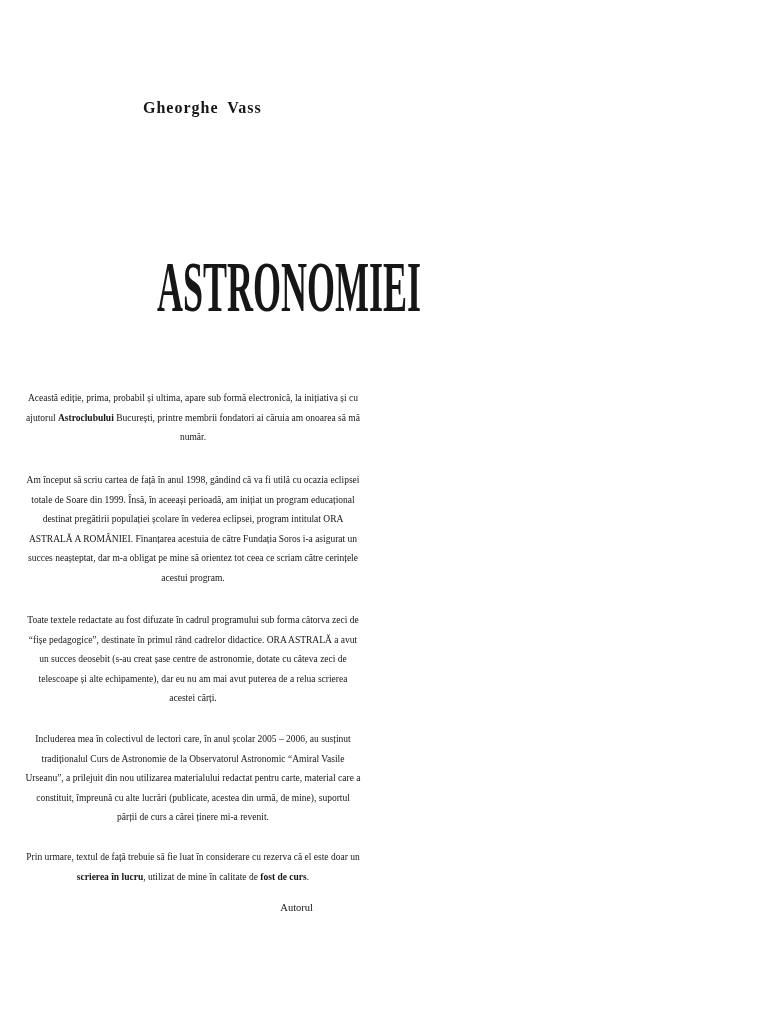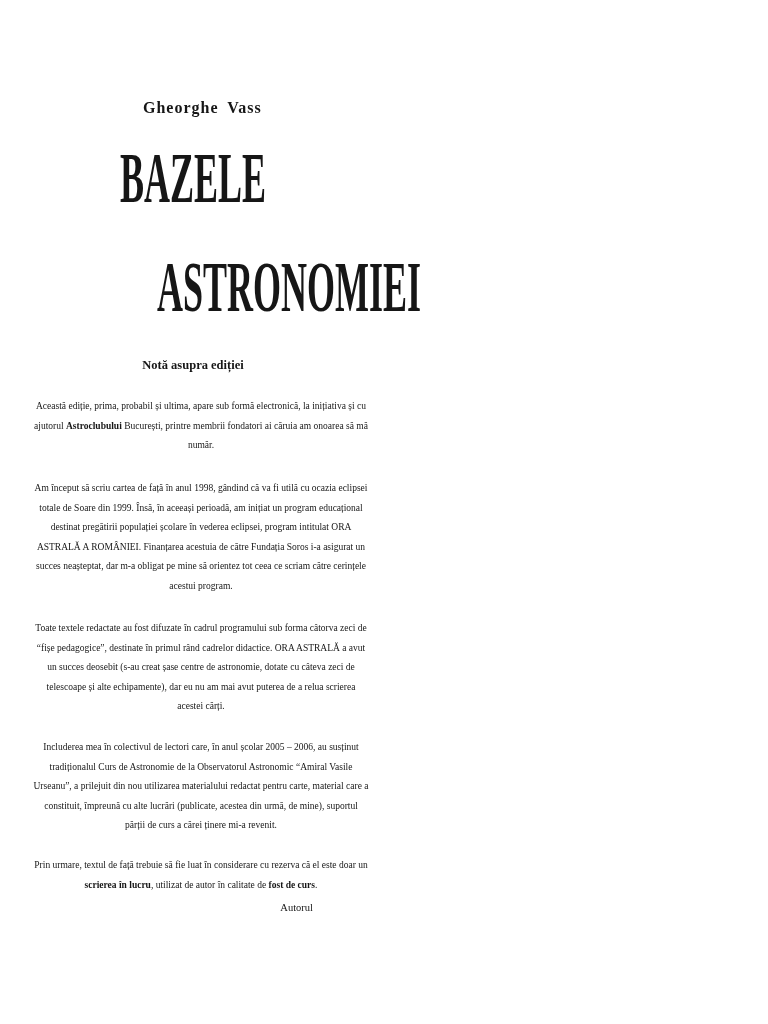--- a/index.html
+++ b/index.html
@@ -55,21 +55,21 @@
     left: 25px;
     width: 336px;
     text-align: center;
     font-size: 12.5px;
     font-weight: bold;
   }
   .para {
     position: absolute;
     left: 25px;
     width: 336px;
-    margin: 8px;
+    margin: 0;
     text-align: center;
     font-size: 9.5px;
     line-height: 19.6px;
   }
   .para-1 { top: 389px; }
   .para-2 { top: 471px; }
   .para-3 { top: 611px; }
   .para-4 { top: 730px; }
   .para-5 { top: 848px; }
   .signature {
@@ -86,35 +86,31 @@
   .run-bold { font-weight: bold; }
   .run-italic { }
 </style>
 </head>
 <body>
 
 <div class="page">
 
   <div class="author-line">Gheorghe  Vass</div>
 
-  <div class="title-line title-line-1">
-    <span class="title-inner">BAZELE</span>
-  </div>
 
   <div class="title-line title-line-2">
     <span class="title-inner">ASTRONOMIEI</span>
   </div>
 
-  <div class="note-heading">Notă asupra ediției</div>
 
   <p class="para para-1"><span>Această ediție, prima, probabil și ultima, apare sub formă electronică, la inițiativa și cu ajutorul </span><span class="run-bold">Astroclubului</span><span> București, printre membrii fondatori ai căruia am onoarea să mă număr.</span></p>
 
   <p class="para para-2"><span>Am început să scriu cartea de față în anul 1998, gândind că va fi utilă cu ocazia eclipsei totale de Soare din 1999. Însă, în aceeași perioadă, am inițiat un program educațional destinat pregătirii populației școlare în vederea eclipsei, program intitulat ORA ASTRALĂ A ROMÂNIEI. Finanțarea acestuia de către Fundația Soros i-a asigurat un succes neașteptat, dar m-a obligat pe mine să orientez tot ceea ce scriam către cerințele acestui program.</span></p>
 
   <p class="para para-3"><span>Toate textele redactate au fost difuzate în cadrul programului sub forma câtorva zeci de “fișe pedagogice”, destinate în primul rând cadrelor didactice. ORA ASTRALĂ a avut un succes deosebit  (s-au creat șase centre de astronomie, dotate cu câteva zeci de telescoape și alte echipamente), dar eu nu am mai avut puterea de a relua scrierea </span><span class="run-italic">acestei</span><span> cărți.</span></p>
 
   <p class="para para-4"><span>Includerea mea în colectivul de lectori care, în anul școlar 2005 – 2006, au susținut tradiționalul Curs de Astronomie de la Observatorul Astronomic “Amiral Vasile Urseanu”, a prilejuit din nou utilizarea materialului redactat pentru carte, material care a constituit, împreună cu alte lucrări (publicate, acestea din urmă, de mine), suportul părții de curs a cărei ținere mi-a revenit.</span></p>
 
-  <p class="para para-5"><span>Prin urmare, textul de față trebuie să fie luat în considerare cu rezerva că el este doar un </span><span class="run-bold">scrierea în lucru</span><span>, utilizat de autor în calitate de </span><span class="run-bold">fost de curs</span><span>.</span></p>
+  <p class="para para-5"><span>Prin urmare, textul de față trebuie să fie luat în considerare cu rezerva că el este doar un </span><span class="run-bold">scrierea în lucru</span><span>, utilizat de mine în calitate de </span><span class="run-bold">fost de curs</span><span>.</span></p>
 
   <div class="signature">Autorul</div>
 
 </div>
 
 </body></html>

